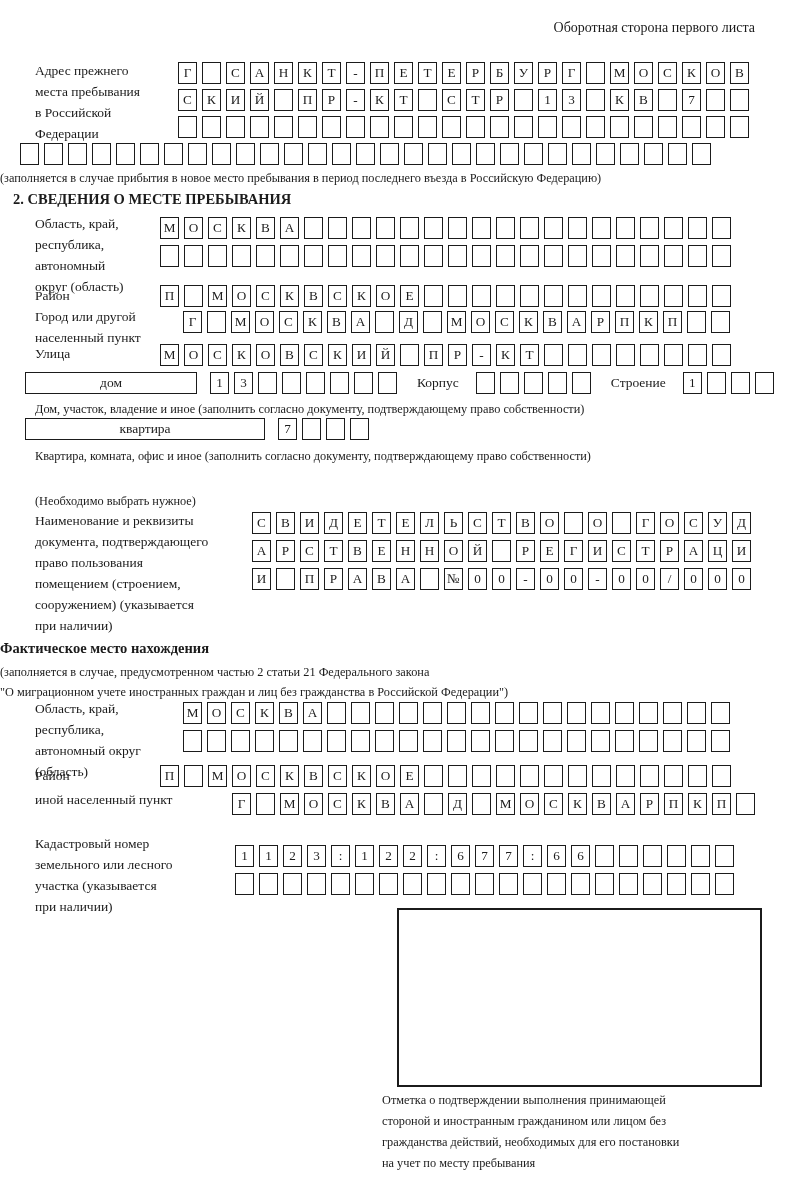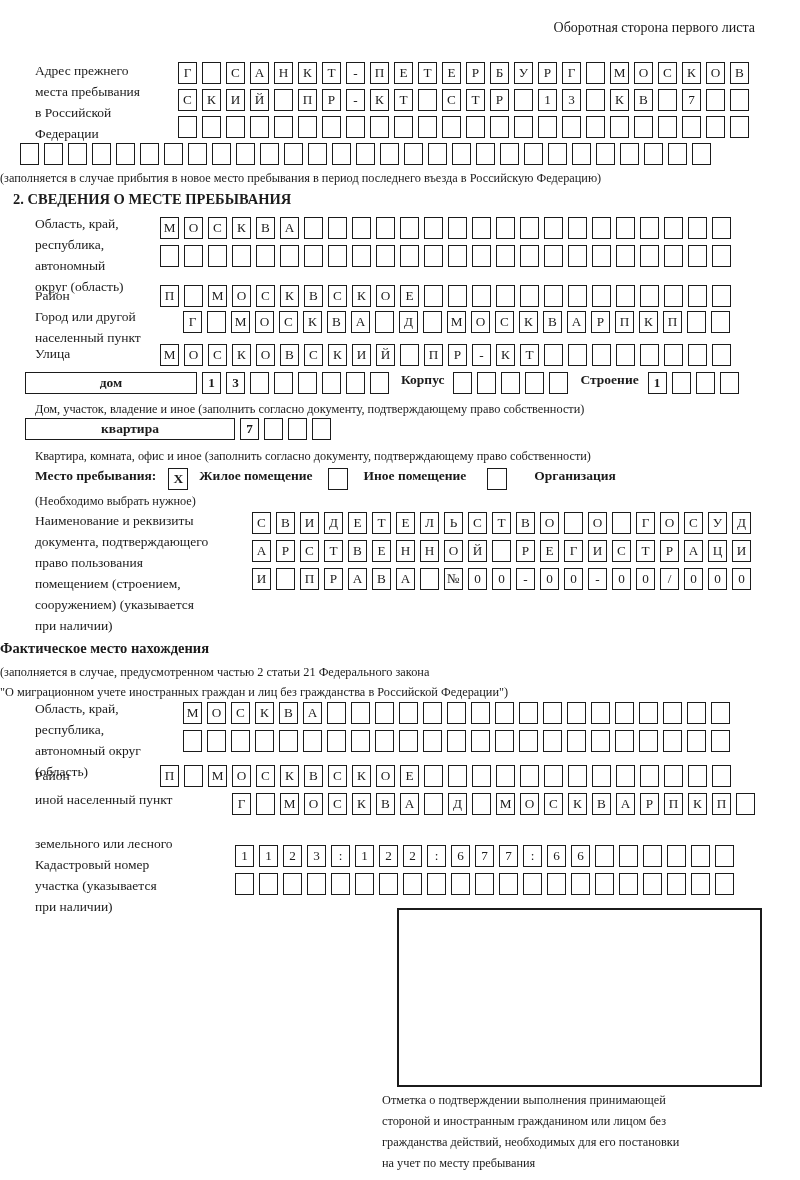--- a/index.html
+++ b/index.html
@@ -21,21 +21,21 @@
   .cells{display:flex;gap:5px;}
   .cell{
     width:19px;height:22px;
     border:1.6px solid #1b1b1b;
     box-sizing:border-box;
     display:flex;align-items:center;justify-content:center;
     font-size:13.2px;
     background:#fff;
     flex:0 0 auto;
   }
-  .inline-row{display:flex;gap:5px;font-weight:bold;}
+  .inline-row{display:flex;align-items:center;gap:13px;}
   .wbox{
     height:22px;border:1.6px solid #1b1b1b;box-sizing:border-box;
     display:flex;align-items:center;justify-content:center;
     font-size:13.5px;background:#fff;flex:0 0 auto;
   }
   .inlbl{font-size:13.5px;margin:0 4px 0 7px;white-space:nowrap;}
   .chk{
     width:20px;height:22px;border:1.6px solid #1b1b1b;box-sizing:border-box;
     display:flex;align-items:center;justify-content:center;
     font-size:13.5px;background:#fff;flex:0 0 auto;
@@ -338,39 +338,30 @@
     <div class="cells">
         <div class="cell">1</div>
         <div class="cell"></div>
         <div class="cell"></div>
         <div class="cell"></div>
       </div>
   </div>
   <div class="abs cap" style="left:35px;top:399px;">Дом, участок, владение и иное (заполнить согласно документу, подтверждающему право собственности)</div>
 
   <div class="abs inline-row" style="left:25px;top:418px;">
-    <div class="wbox" style="width:210px;">квартира</div>
+    <div class="wbox" style="width:240px;">квартира</div>
     <div class="cells">
         <div class="cell">7</div>
         <div class="cell"></div>
         <div class="cell"></div>
         <div class="cell"></div>
       </div>
   </div>
   <div class="abs cap" style="left:35px;top:446px;">Квартира, комната, офис и иное (заполнить согласно документу, подтверждающему право собственности)</div>
 
-  <div class="abs inline-row" style="left:35px;top:468px;">
-    <div class="optlbl">Место пребывания:</div>
-    <div class="chk" style="margin-left:7px;">X</div>
-    <div class="optlbl" style="margin-left:6px;">Жилое помещение</div>
-    <div class="chk" style="margin-left:11px;"></div>
-    <div class="optlbl" style="margin-left:10px;">Иное помещение</div>
-    <div class="chk" style="margin-left:16px;"></div>
-    <div class="optlbl" style="margin-left:22px;">Организация</div>
-  </div>
   <div class="abs cap center" style="left:35px;top:491px;width:530px;">(Необходимо выбрать нужное)</div>
 
   <div class="abs lbl" style="left:35px;top:510px;width:215px;">
       <div>Наименование и реквизиты</div>
       <div>документа, подтверждающего</div>
       <div>право пользования</div>
       <div>помещением (строением,</div>
       <div>сооружением) (указывается</div>
       <div>при наличии)</div>
     </div>
@@ -557,22 +548,22 @@
       <div class="cell">В</div>
       <div class="cell">А</div>
       <div class="cell">Р</div>
       <div class="cell">П</div>
       <div class="cell">К</div>
       <div class="cell">П</div>
       <div class="cell"></div>
     </div>
 
   <div class="abs lbl" style="left:35px;top:833px;width:195px;">
+      <div>Кадастровый номер</div>
       <div>земельного или лесного</div>
-      <div>Кадастровый номер</div>
       <div>участка (указывается</div>
       <div>при наличии)</div>
     </div>
   <div class="abs cells" style="left:235px;top:845px;">
       <div class="cell">1</div>
       <div class="cell">1</div>
       <div class="cell">2</div>
       <div class="cell">3</div>
       <div class="cell">:</div>
       <div class="cell">1</div>

